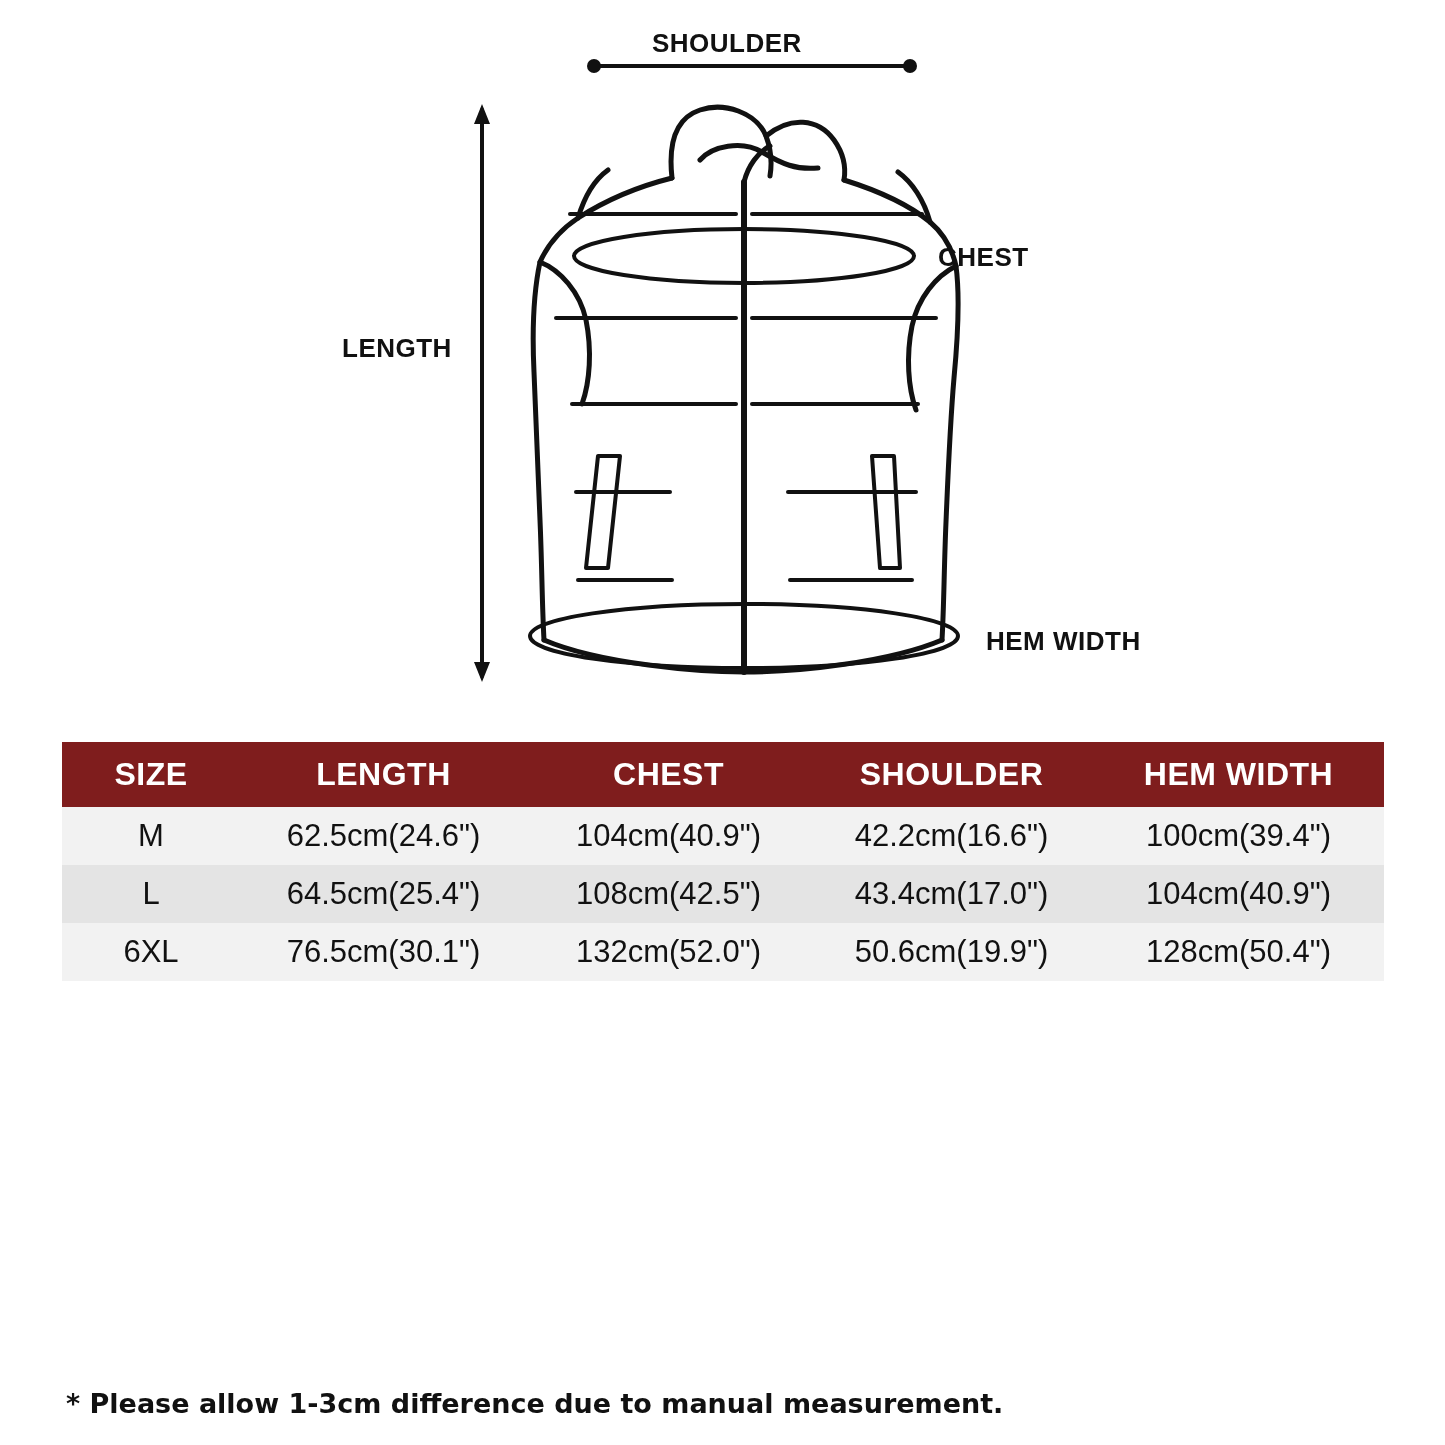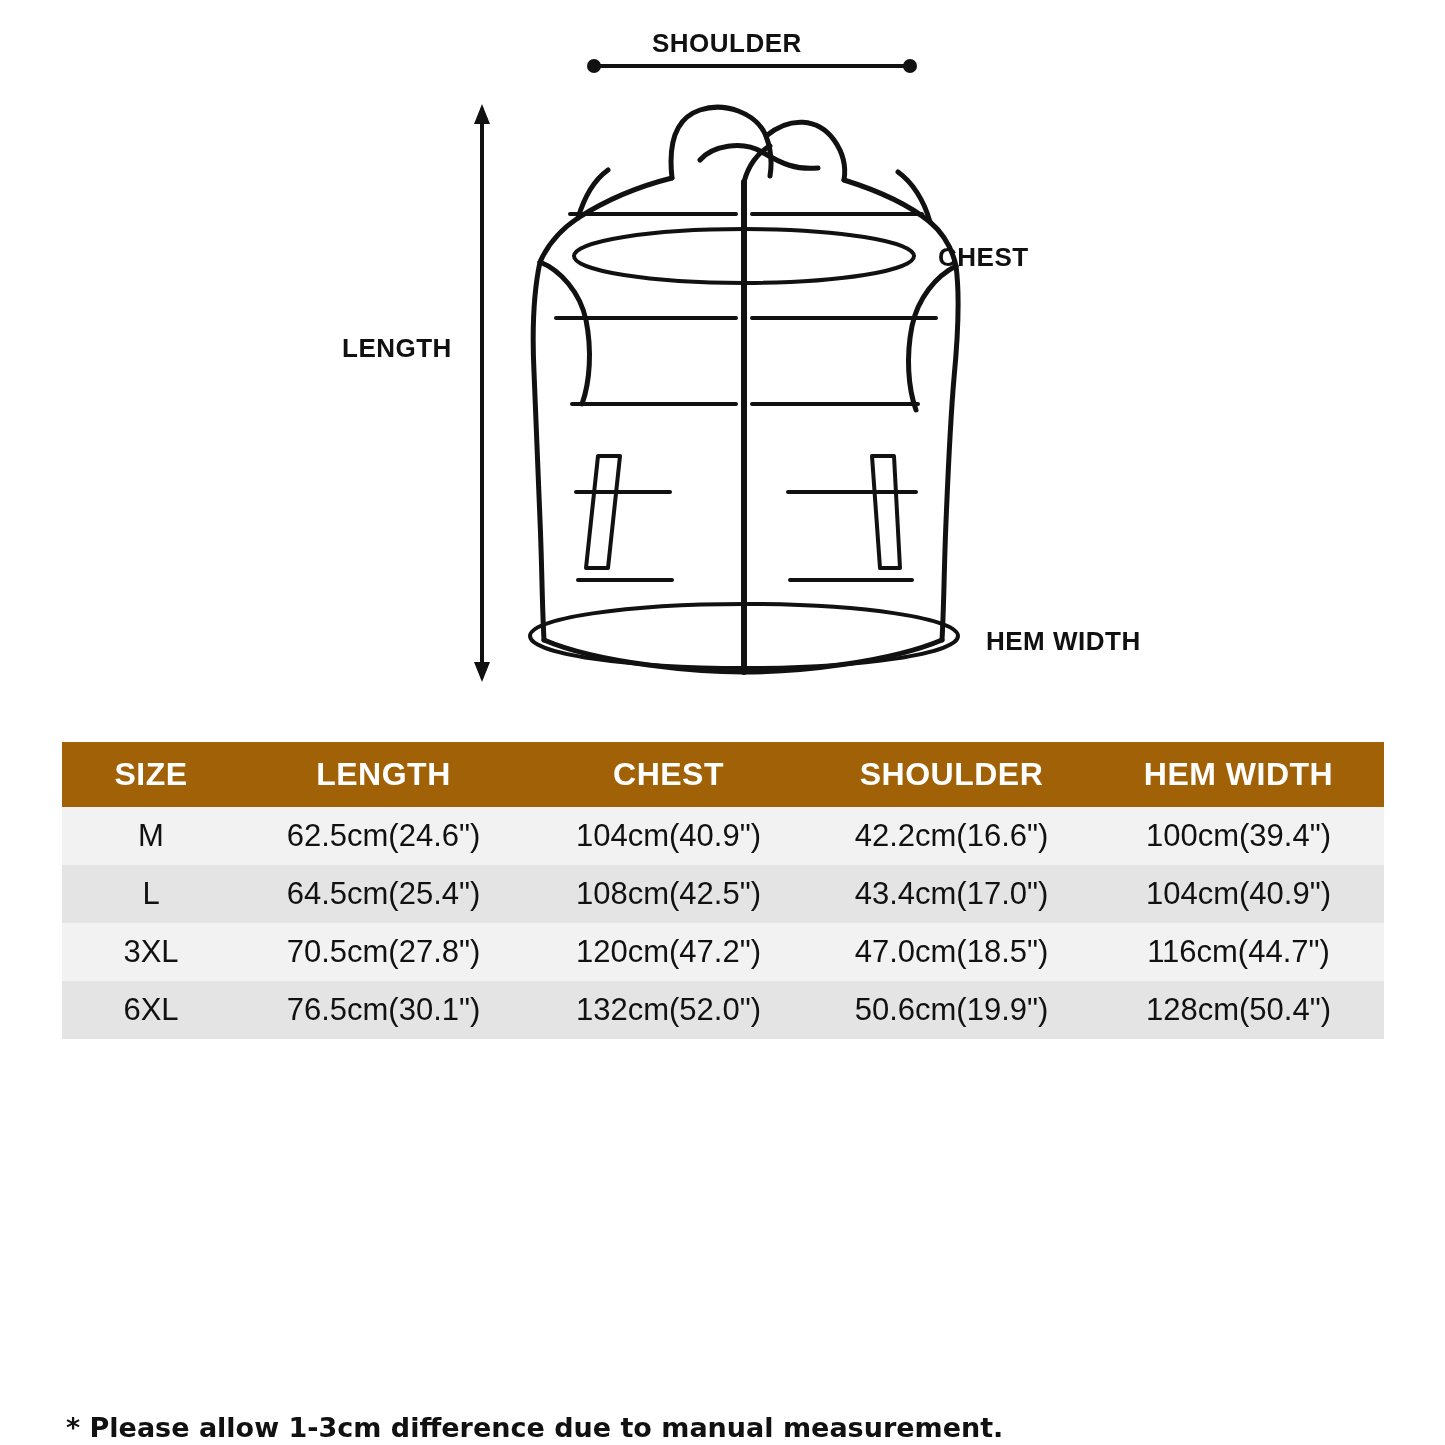--- a/index.html
+++ b/index.html
@@ -50,21 +50,21 @@
     left: 62px;
     top: 742px;
     width: 1322px;
   }
   table.size-table {
     border-collapse: collapse;
     width: 1322px;
     table-layout: fixed;
   }
   table.size-table th {
-    background: #a16207;
+    background: #7f1d1d;
     color: #ffffff;
     font-size: 32px;
     font-weight: bold;
     padding: 14px 4px;
     text-align: center;
     letter-spacing: 0.5px;
   }
   table.size-table td {
     font-size: 31px;
     padding: 11px 4px;
@@ -81,21 +81,20 @@
   col.c-hem  { width: 291px; }
 
   .note {
     position: absolute;
     left: 66px;
     top: 1388px;
     font-size: 27px;
     font-weight: bold;
     color: #111111;
     font-family: "DejaVu Sans", sans-serif;
-    margin-top: 24px;
   }
 </style>
 </head>
 <body>
 
 <div class="page">
 
   <div class="diagram">
 
     <svg width="1445" height="720" viewBox="0 0 1445 720">
@@ -188,27 +187,20 @@
           <td>100cm(39.4")</td>
         </tr>
         <tr>
           <td>L</td>
           <td>64.5cm(25.4")</td>
           <td>108cm(42.5")</td>
           <td>43.4cm(17.0")</td>
           <td>104cm(40.9")</td>
         </tr>
         <tr>
-          <td>3XL</td>
-          <td>70.5cm(27.8")</td>
-          <td>120cm(47.2")</td>
-          <td>47.0cm(18.5")</td>
-          <td>116cm(44.7")</td>
-        </tr>
-        <tr>
           <td>6XL</td>
           <td>76.5cm(30.1")</td>
           <td>132cm(52.0")</td>
           <td>50.6cm(19.9")</td>
           <td>128cm(50.4")</td>
         </tr>
       </tbody>
     </table>
   </div>
 

